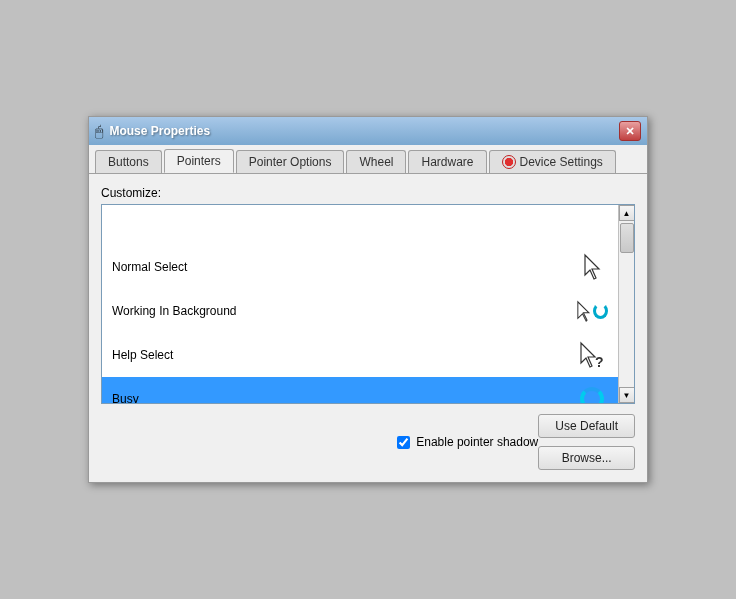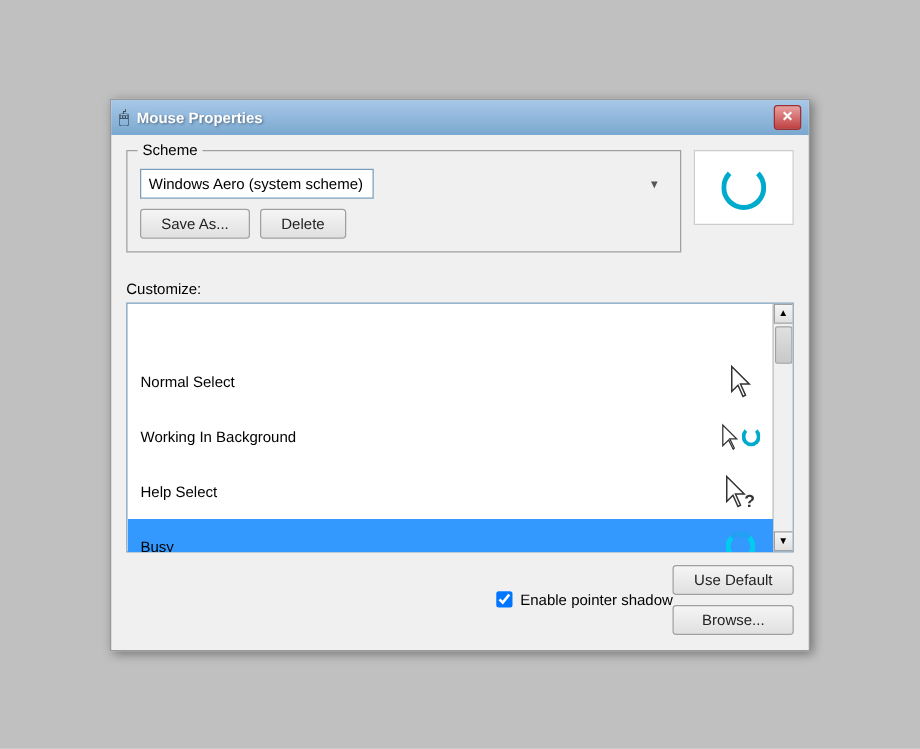--- a/index.html
+++ b/index.html
@@ -257,42 +257,44 @@
 <div class="window">
 
   <div class="title-bar">
     <div class="title-bar-left">
       <span style="font-size:14px;">🖱</span>
       <span class="title-text">Mouse Properties</span>
     </div>
     <div class="close-btn">✕</div>
   </div>
 
+  <div class="tab-bar">
+    <div class="tab">
+      <span>Buttons</span>
+    </div>
+    <div class="tab active">
+      <span>Pointers</span>
+    </div>
+    <div class="tab">
+      <span>Pointer Options</span>
+    </div>
+    <div class="tab">
+      <span>Wheel</span>
+    </div>
+    <div class="tab">
+      <span>Hardware</span>
+    </div>
+    <div class="tab" style="display:flex;align-items:center;gap:4px;">
+      <span style="display:inline-block;width:14px;height:14px;background:radial-gradient(circle,#e03030 50%,transparent 51%);border-radius:50%;border:1px solid #c02020;"></span>
+      <span>Device Settings</span>
+    </div>
+  </div>
 
   <div class="content">
 
-    <div style="display:flex; gap:10px; align-items:stretch; margin-bottom:12px;">
-      <div class="group-box" style="flex:1;">
-        <span class="group-box-title">Scheme</span>
-        <div class="scheme-row">
-          <div class="scheme-select-wrapper">
-            <select class="scheme-select">
-              <option value="Windows Aero (system scheme)">Windows Aero (system scheme)</option>
-            </select>
-          </div>
-        </div>
-        <div class="buttons-row">
-          <button class="btn">Save As...</button>
-          <button class="btn">Delete</button>
-        </div>
-      </div>
-      <div class="scheme-preview">
-        <div class="scheme-spinner"></div>
-      </div>
-    </div>
 
     <div class="customize-label">Customize:</div>
     <div class="list-container">
       <div class="list-items">
 
         <div class="list-item">
           <span class="list-item-name">Normal Select</span>
           <div class="cursor-icon">
             <svg width="22" height="28" viewBox="0 0 22 28">
               <polygon points="4,2 4,22 9,17 13,26 15,25 11,16 18,16" fill="white" stroke="#333" stroke-width="1.2"></polygon>

